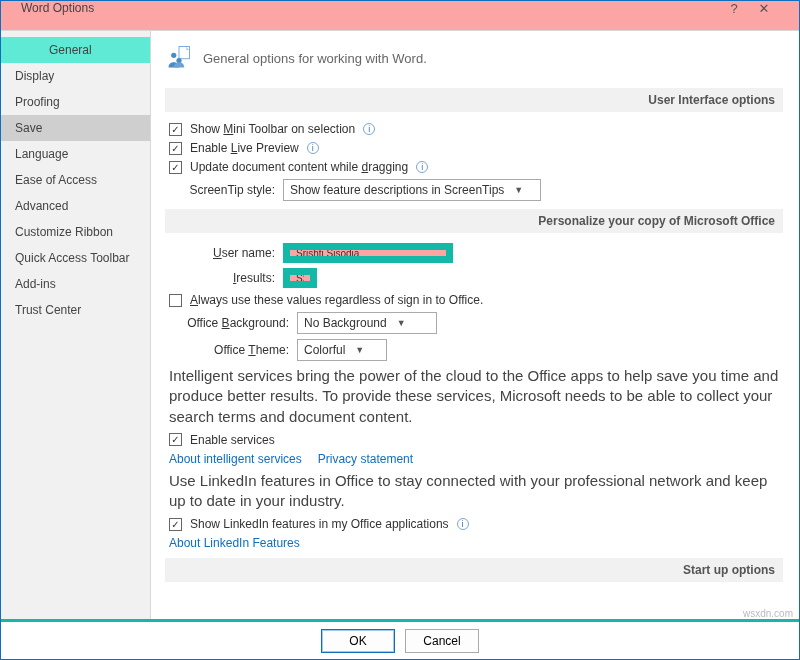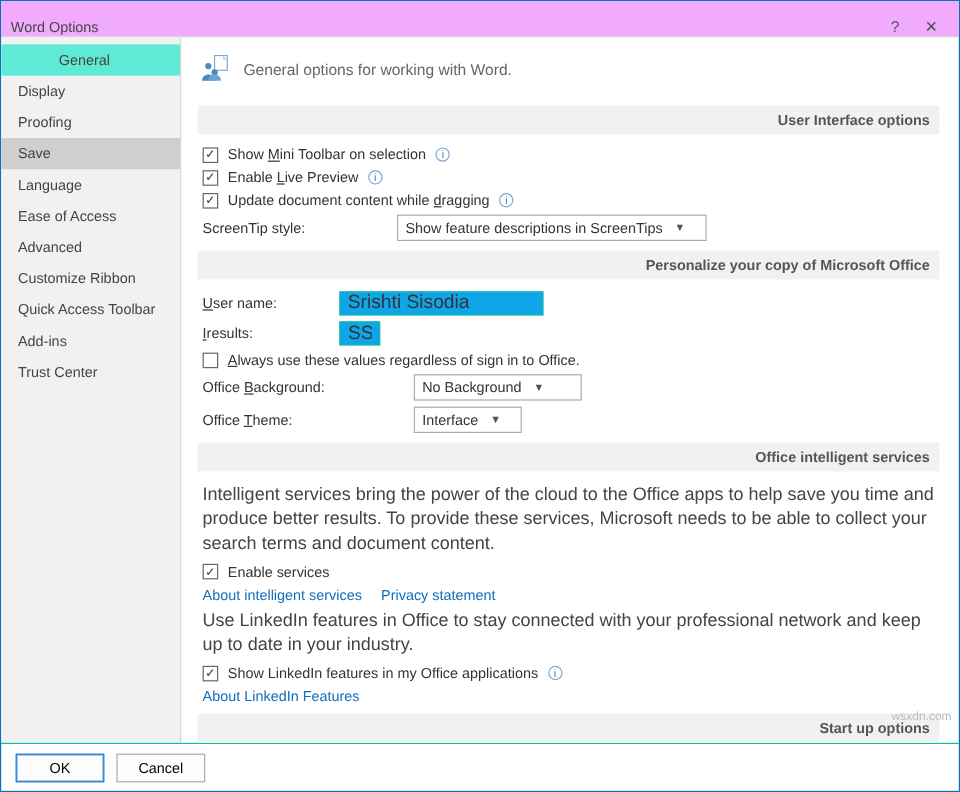--- a/index.html
+++ b/index.html
@@ -1,45 +1,45 @@
 <!DOCTYPE html>
 <html><head>
 <meta charset="utf-8">
 <style>
 * { box-sizing: border-box; font-family: "Segoe UI", Tahoma, sans-serif; }
 body { margin: 0; background: #fff; font-size: 12px; color: #333; }
 .window { width: 800px; height: 660px; border: 1px solid #0f6ebe; display: flex; flex-direction: column; position: relative; }
-.titlebar { height: 30px; background: #f0abfc; border-bottom: 1px solid #d8d8d8; display: flex; align-items: flex-end; padding: 0 8px; }
+.titlebar { height: 30px; background: #fca5a5; border-bottom: 1px solid #d8d8d8; display: flex; align-items: flex-start; padding: 0 20px; }
 .titlebar .title { flex: 1; font-size: 12px; color: #444; }
 .titlebar .btn { width: 30px; text-align: center; font-size: 13px; color: #555; cursor: pointer; }
 .body { flex: 1; display: flex; overflow: hidden; }
 .sidebar { width: 150px; background: #f1f1f1; border-right: 1px solid #d8d8d8; padding-top: 6px; }
 .sidebar .item { padding: 6px 14px; font-size: 12px; color: #444; cursor: pointer; }
 .sidebar .item.selected { background: #5eead4; padding-left: 48px; }
 .sidebar .item.highlight { background: #cfcfcf; }
 .content { flex: 1; overflow-y: scroll; padding: 12px 16px 12px 14px; position: relative; }
 .header-row { display: flex; align-items: center; gap: 10px; margin-bottom: 14px; }
 .header-icon svg { width: 28px; height: 28px; }
 .header-text { font-size: 13px; color: #666; }
 .section-head { background: #f1f1f1; font-weight: 600; font-size: 12px; color: #555; padding: 5px 8px; margin: 8px 0 10px 0; text-align: right; }
 .row { display: flex; align-items: center; margin: 5px 0 5px 4px; gap: 8px; }
 .row label { font-size: 12px; color: #333; }
 .checkbox { width: 13px; height: 13px; border: 1px solid #666; display: inline-flex; align-items: center; justify-content: center; font-size: 10px; color: #333; background: #fff; cursor: pointer; }
 .info { display:inline-block; width:12px; height:12px; border:1px solid #7ba8d6; border-radius:50%; color:#3a77b8; font-size:9px; text-align:center; line-height:11px; }
-.lbl { width: 106px; font-size: 12px; color: #333; }
-.select { border: 1px solid #aaa; background: #fff; height: 22px; display: inline-flex; align-items: center; padding: 0 6px; font-size: 12px; color: #333; gap: 10px; cursor: pointer; margin-left: 48px; }
+.lbl { width: 106px; font-size: 12px; color: #333; text-align: right; }
+.select { border: 1px solid #aaa; background: #fff; height: 22px; display: inline-flex; align-items: center; padding: 0 6px; font-size: 12px; color: #333; gap: 10px; cursor: pointer; }
 .select .caret { font-size: 9px; color: #555; }
-.input { border: 1px solid #14b8a6; height: 20px; padding: 0 6px; font-size: 16px; color: #333; background: #0ea5e9; }
+.input { border: 7px solid #14b8a6; height: 20px; padding: 0 6px; font-size: 10px; color: #333; background: #fca5a5; }
 .link { color: #0f6ebe; font-size: 12px; cursor: pointer; }
 .desc { font-size: 15px; color: #444; margin: 4px 0 6px 4px; line-height: 1.35; }
-.footer { height: 40px; border-top: 1px solid #14b8a6; display: flex; align-items: center; justify-content: flex-start; padding: 0 12px; gap: 10px; }
+.footer { height: 40px; border-top: 3px solid #14b8a6; display: flex; align-items: center; justify-content: center; padding: 0 12px; gap: 10px; }
 .footer .btn { min-width: 74px; height: 24px; border: 1px solid #aaa; background: #fdfdfd; font-size: 12px; cursor: pointer; }
 .footer .btn.primary { border: 1px solid #0f6ebe; box-shadow: 0 0 0 1px #9ecaf0 inset; }
 .underline { text-decoration: underline; }
-.watermark { position: absolute; right: 6px; bottom: 56px; font-size: 10px; color: #bbb; }
+.watermark { position: absolute; right: 6px; bottom: 40px; font-size: 10px; color: #bbb; }
 ::-webkit-scrollbar { width: 16px; }
 ::-webkit-scrollbar-track { background: #f1f1f1; }
 ::-webkit-scrollbar-thumb { background: #c8c8c8; border: 3px solid #f1f1f1; }
 </style>
 </head>
 <body>
 
 <div class="window">
   <div class="titlebar">
     <div class="title">Word Options</div>
@@ -117,26 +117,25 @@
       <div class="row">
         <span class="lbl" style="width:120px"><span>Office </span><span class="underline">B</span><span>ackground:</span></span>
         <span class="select" style="width:140px">
             <span>No Background</span>
             <span class="caret">▼</span>
           </span>
       </div>
       <div class="row">
         <span class="lbl" style="width:120px"><span>Office </span><span class="underline">T</span><span>heme:</span></span>
         <span class="select" style="width:90px">
-            <span>Interface</span>
+            <span>Colorful</span>
             <span class="caret">▼</span>
           </span>
       </div>
 
-      <div class="section-head">Office intelligent services</div>
       <div class="desc">Intelligent services bring the power of the cloud to the Office apps to help save you time and produce better results. To provide these services, Microsoft needs to be able to collect your search terms and document content.</div>
       <div class="row">
         <span class="checkbox">✓</span>
         <label>Enable services</label>
       </div>
       <div class="row" style="gap:16px">
         <span class="link">About intelligent services</span>
         <span class="link">Privacy statement</span>
       </div>
 

